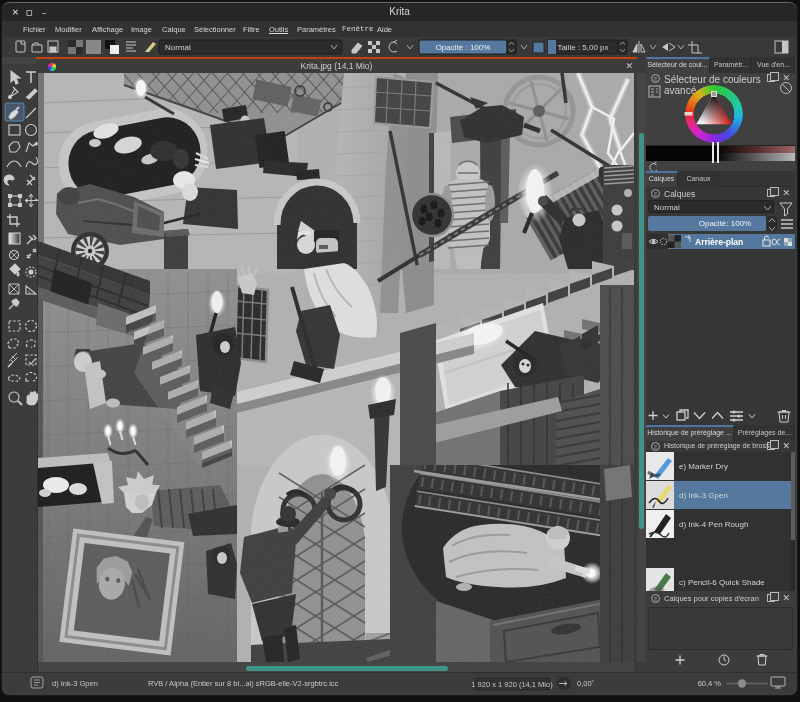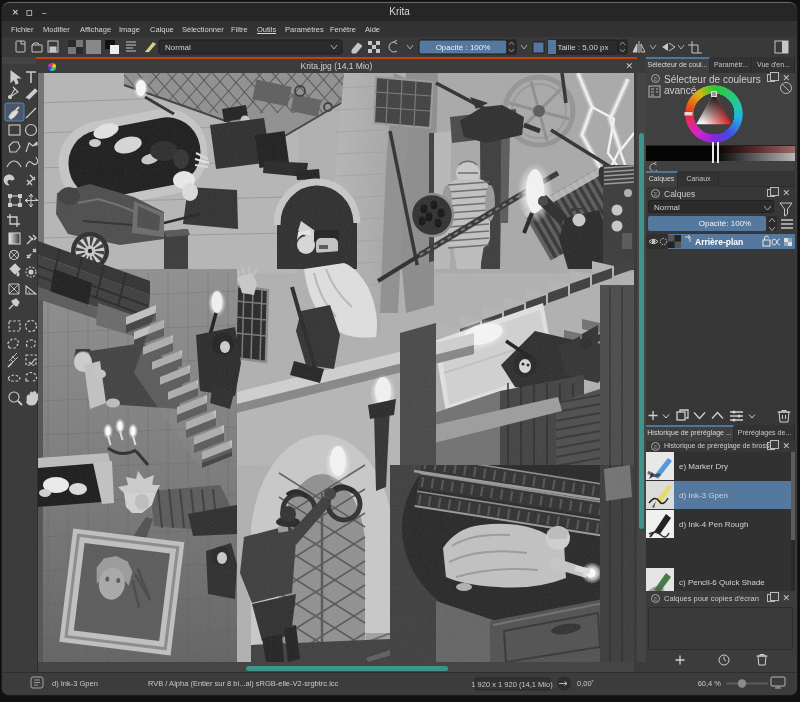--- a/index.html
+++ b/index.html
@@ -10,21 +10,21 @@
     border-top:1px solid #666; box-shadow:0 0 0 1px #1a1a1a; }
   .abs { position:absolute; }
   
   #titlebar { position:absolute; left:0; top:0; width:100%; height:19px; background:#262626; }
   #titlebar .t { position:absolute; left:0; top:3px; width:100%; text-align:center;
     color:#d8d8d8; font-size:10px; }
   .winbtn { position:absolute; top:5px; color:#c4c4c4; font-size:8px; font-weight:bold; }
   
   #menubar { position:absolute; left:0; top:18px; width:100%; height:16px; background:#323232;
     color:#d6d6d6; font-size:7.5px; }
-  #menubar span { position:absolute; top:4px; }
+  #menubar span { position:absolute; top:4px;margin-left:12px; }
   
   #toolbar { position:absolute; left:0; top:34px; width:100%; height:20px; background:#393939; }
   
   #toolbox { position:absolute; left:0; top:54px; width:36px; height:615px; background:#3c3c3c; border-right:1px solid #2e2e2e;}
   
   #subtitle { position:absolute; left:34px; top:54px; width:601px; height:16px; background:#3c3c3c;
     border-top:2px solid #c2410c; }
   #subtitle .t { position:absolute; width:100%; top:2px; text-align:center; color:#cfcfcf; font-size:8.5px; }
   #canvasbox { position:absolute; left:36px; top:70px; width:596px; height:589px; background:#9a9a9a; overflow:hidden;}
   
@@ -64,21 +64,21 @@
   <div id="menubar">
     <span style="left:9px;">Fichier</span>
     <span style="left:41px;">Modifier</span>
     <span style="left:78px;">Affichage</span>
     <span style="left:117px;">Image</span>
     <span style="left:148px;">Calque</span>
     <span style="left:180px;">Sélectionner</span>
     <span style="left:229px;">Filtre</span>
     <span style="left:255px;text-decoration:underline;">Outils</span>
     <span style="left:283px;">Paramètres</span>
-    <span style="left:328px;">Fenêtre</span>
+    <span style="left:328px;font-family:Liberation Mono, monospace;">Fenêtre</span>
     <span style="left:363px;">Aide</span>
   </div>
   <div id="toolbar">
   <svg width="795" height="20" style="position:absolute;left:0;top:0;">
     <g stroke="#c6c6c6" fill="none" stroke-width="1">
       <rect x="14" y="4" width="9" height="11" rx="1"></rect>
           <path d="M19 4v3h4"></path>
       <path d="M30 8h10v7h-10zM30 8l2-2h4l1 2"></path>
       <rect x="46" y="4" width="10" height="11"></rect>
           <rect x="48" y="10" width="6" height="5" fill="#c6c6c6"></rect>

